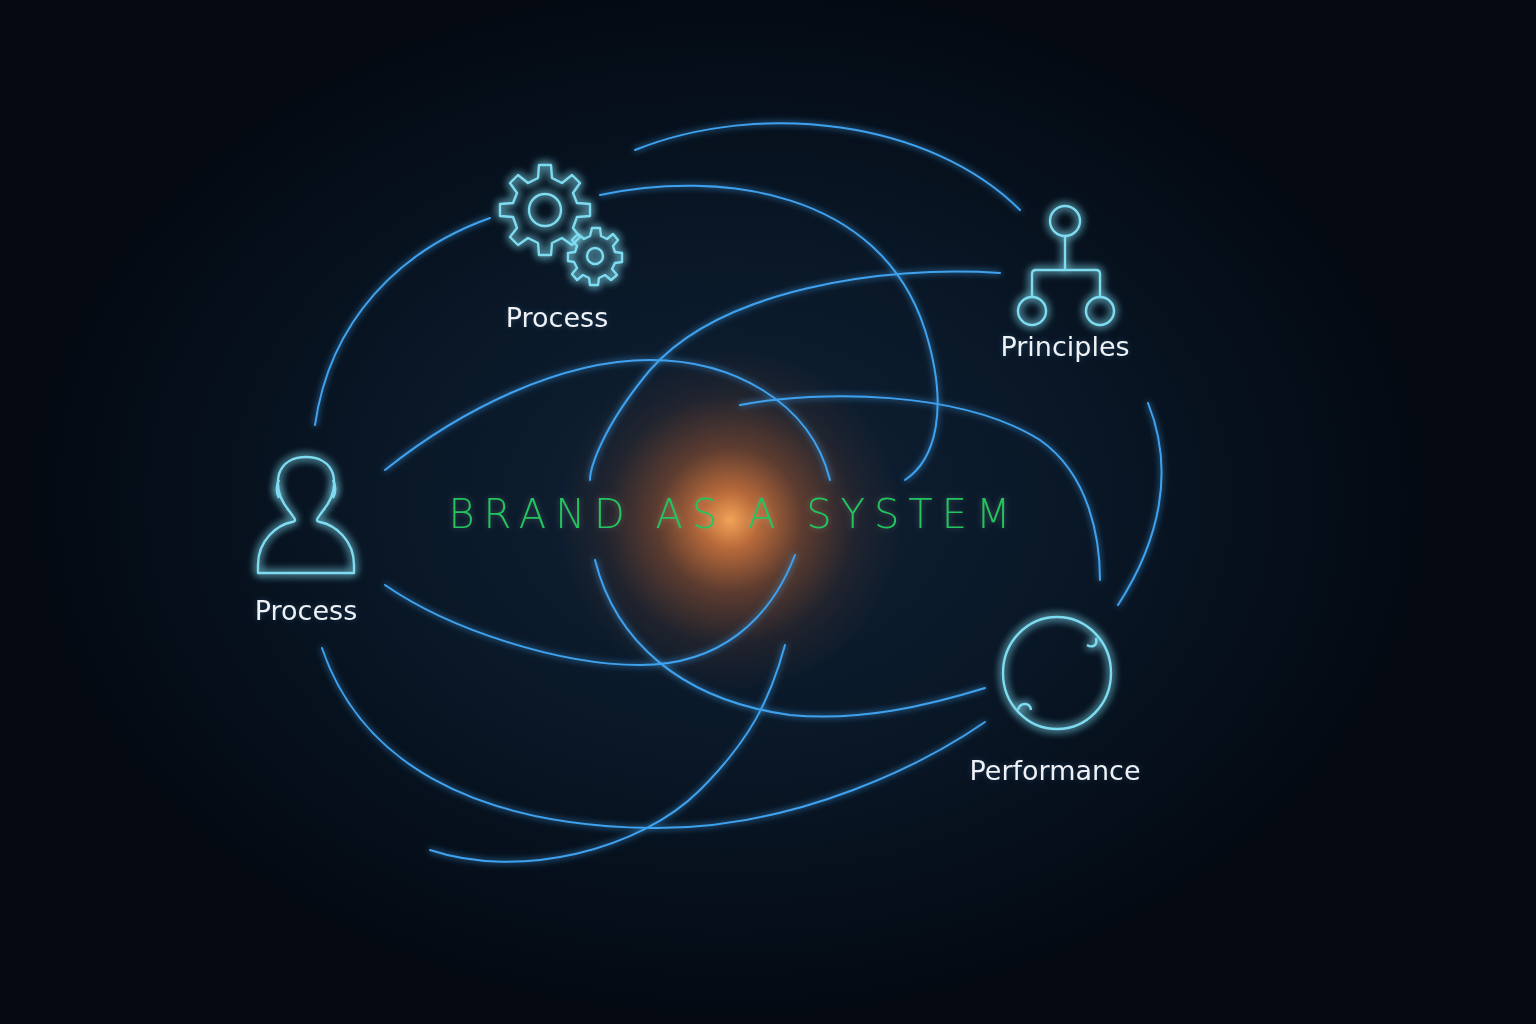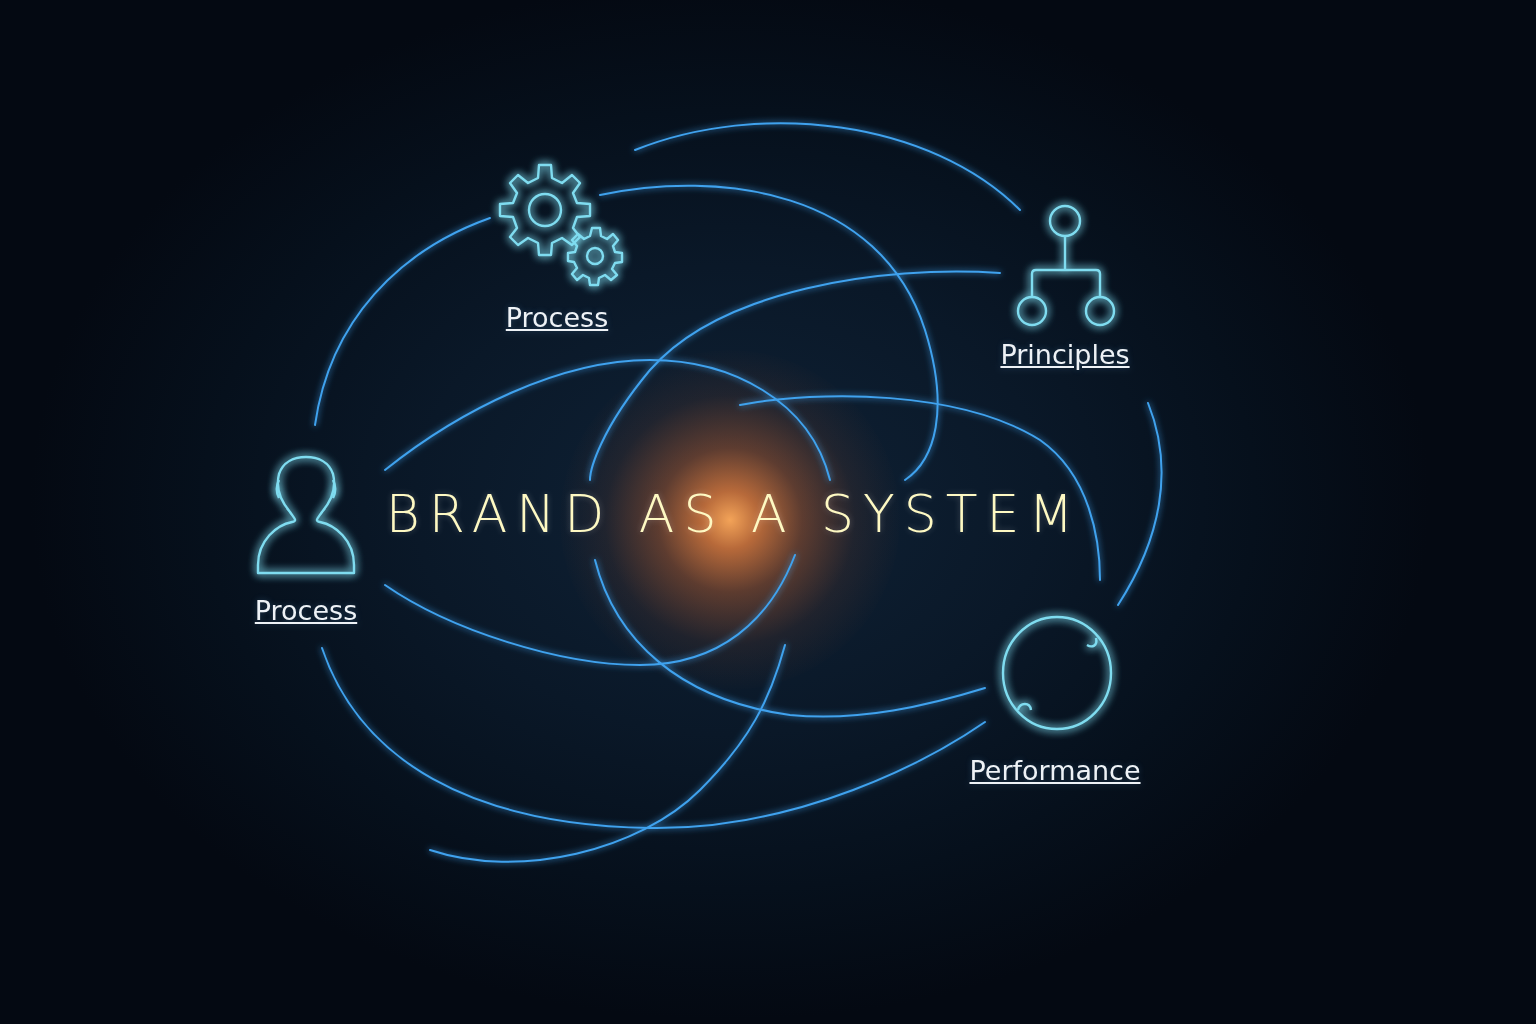--- a/index.html
+++ b/index.html
@@ -21,39 +21,38 @@
         rgba(255,170,90,0.95) 0%,
         rgba(240,130,60,0.75) 12%,
         rgba(190,95,45,0.45) 30%,
         rgba(110,60,40,0.2) 52%,
         rgba(40,30,35,0) 72%);
     }
     svg.curves { position: absolute; left: 0; top: 0; }
     .title {
       position: absolute; left: 0; width: 1468px; top: 484px;
       text-align: center;
-      color: #fef9c3;
+      color: #22c55e;
       font-family: "DejaVu Sans", sans-serif;
       font-weight: 300;
-      font-size: 52px;
+      font-size: 40px;
       letter-spacing: 9px;
       line-height: 60px;
       text-shadow: 0 0 6px rgba(255,255,255,0.25);
     }
     .node-label {
       position: absolute;
       color: #eef2f6;
       font-family: "DejaVu Sans", sans-serif;
       font-size: 27px;
       line-height: 32px;
       text-align: center;
       transform: translateX(-50%);
       white-space: nowrap;
       text-shadow: 0 0 6px rgba(120,190,255,0.25);
-      text-decoration: underline;
     }
   </style>
 </head>
 <body>
 
 <div class="stage"></div>
 <div class="core-glow"></div>
 
 <svg class="curves" width="1536" height="1024" viewBox="0 0 1536 1024">
   <defs>
@@ -123,15 +122,15 @@
   <g fill="none" stroke="#7fdcf0" stroke-width="2.4" filter="url(#iconglow)">
     <ellipse cx="1057" cy="673" rx="54" ry="56"></ellipse>
     <path d="M 1096 638 C 1098 646, 1092 648, 1087 645"></path>
     <path d="M 1018 710 C 1020 702, 1030 702, 1031 710"></path>
   </g>
 </svg>
 
 <div class="title">BRAND AS A SYSTEM</div>
 
 <div class="node-label" style="left:557px; top:302px;">Process</div>
-<div class="node-label" style="left:1065px; top:339px;">Principles</div>
+<div class="node-label" style="left:1065px; top:331px;">Principles</div>
 <div class="node-label" style="left:306px; top:595px;">Process</div>
 <div class="node-label" style="left:1055px; top:755px;">Performance</div>
 
 </body></html>

